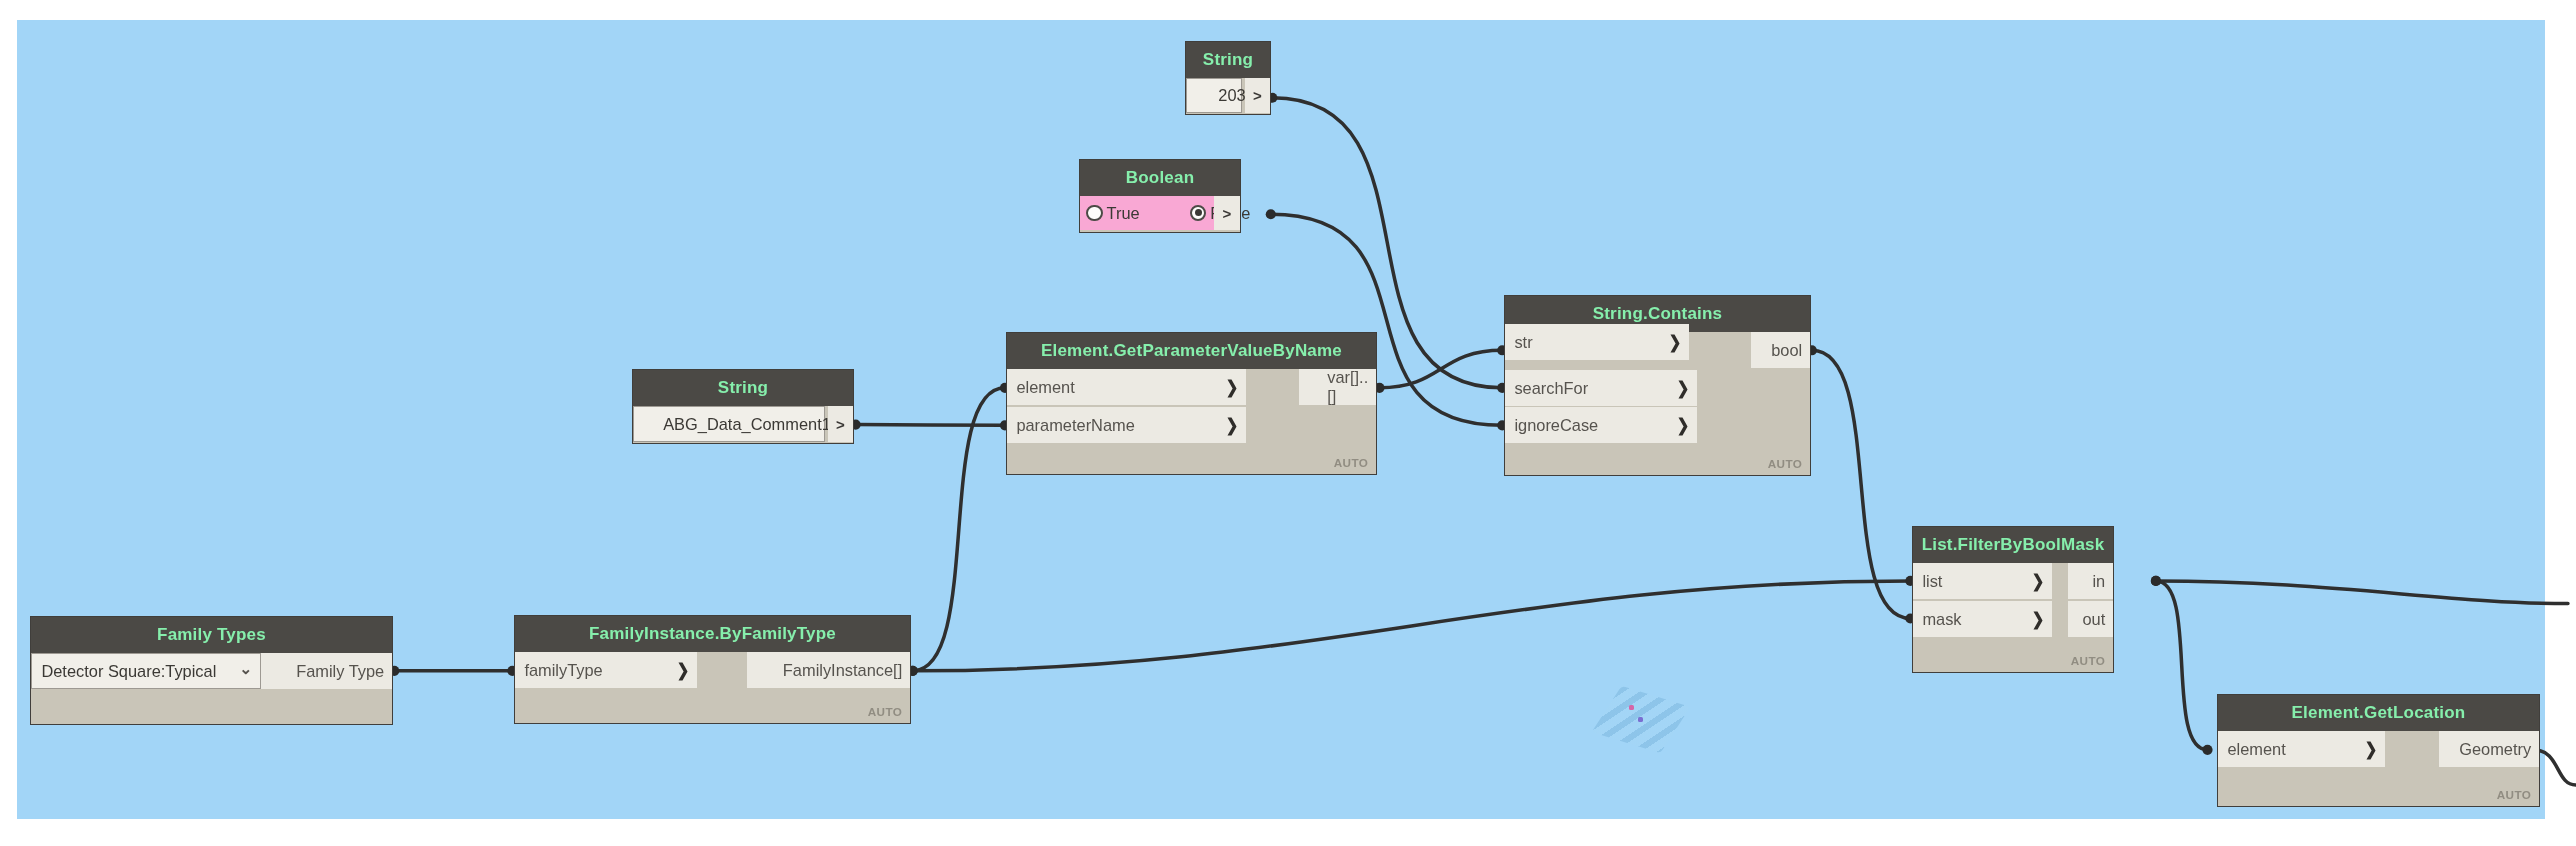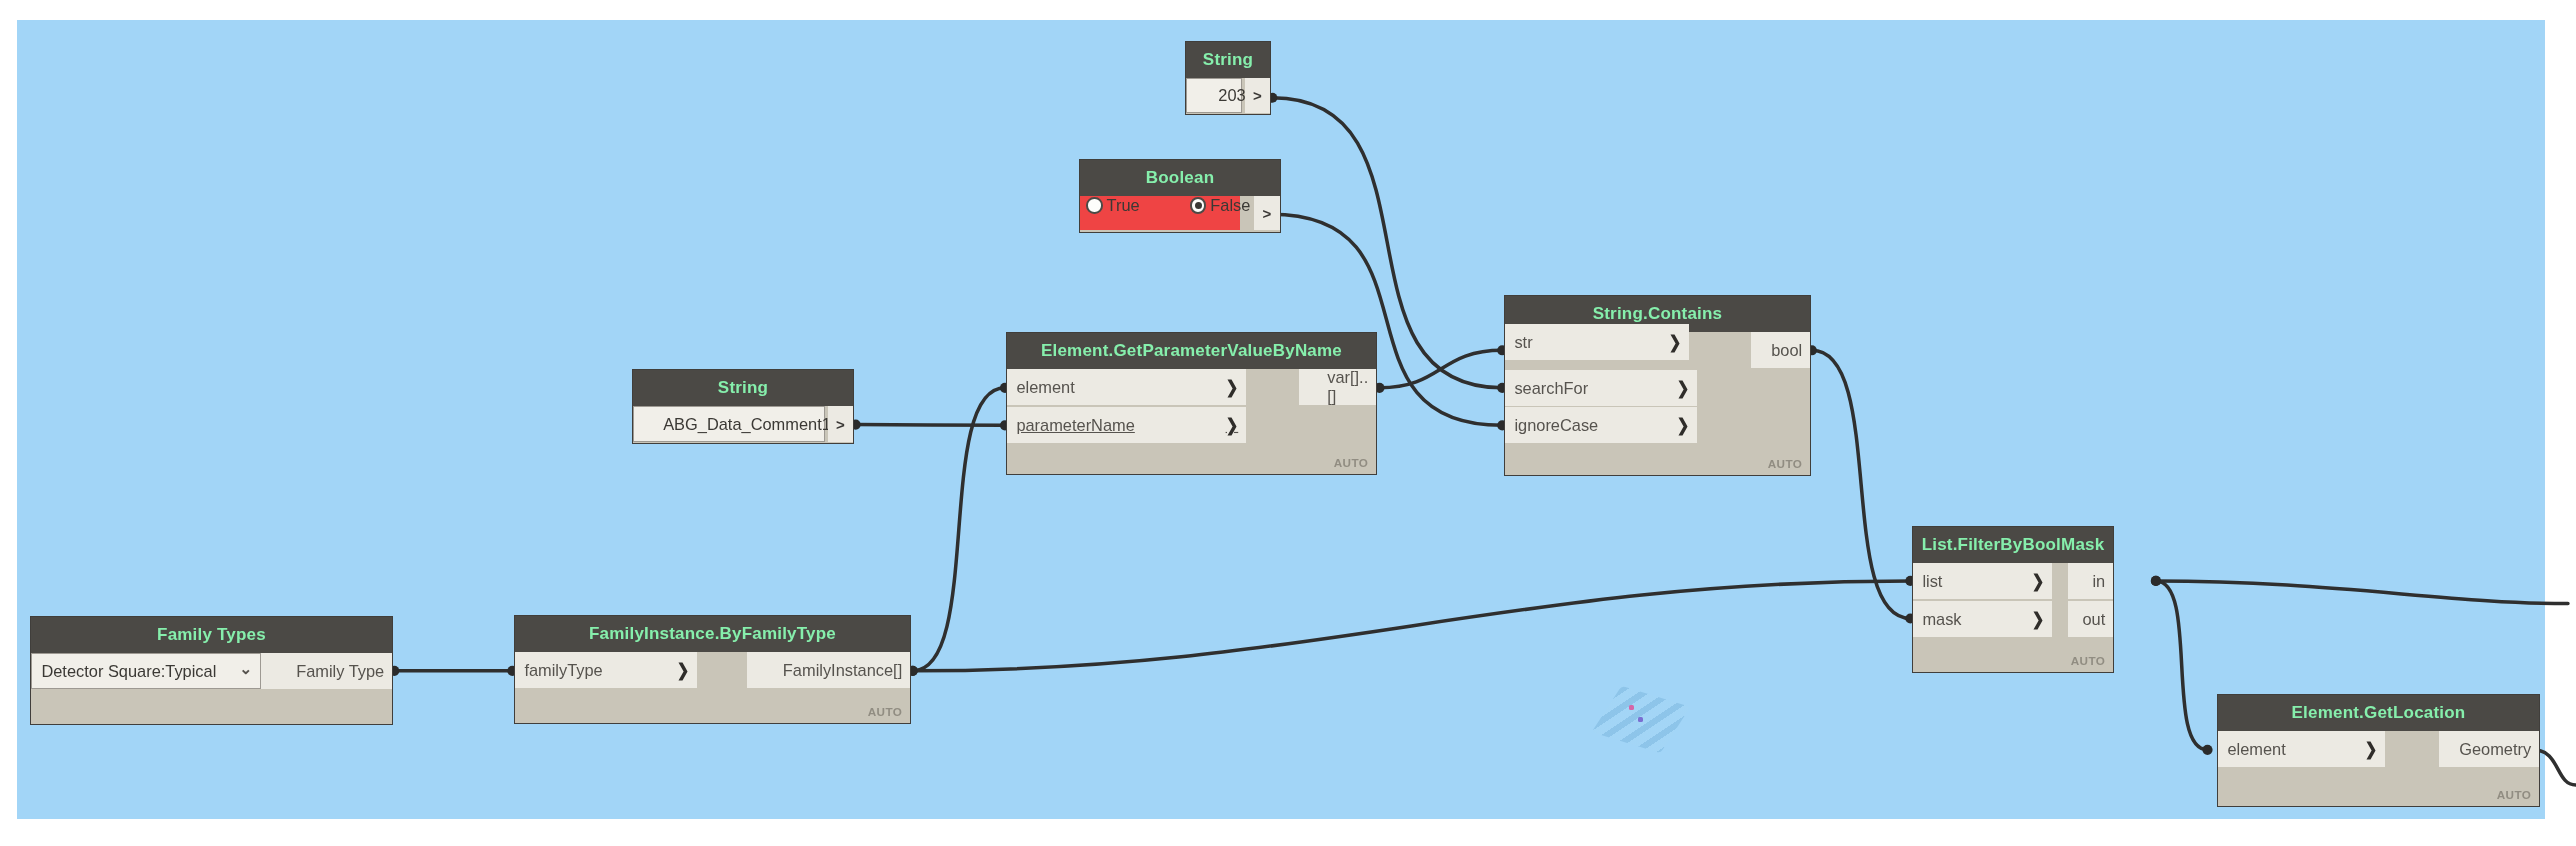--- a/index.html
+++ b/index.html
@@ -16,21 +16,21 @@
         font-size:16.4px;color:#56534e;height:36px;}
   .cell.in{left:0;padding-left:9.4px;justify-content:space-between;padding-right:7.8px;}
   .cell.out{right:0;justify-content:flex-end;padding-right:7.8px;}
   .arrow{color:#2f2d2a;font-weight:700;font-size:15px;transform:scaleY(1.15);}
   .lacing{position:absolute;right:7.8px;bottom:5.5px;font-size:11.7px;font-weight:700;color:#918d82;
           letter-spacing:0.4px;}
   .valuebox{position:absolute;background:#f1efe9;border:1.6px solid #9d9992;box-sizing:border-box;
             display:flex;align-items:center;justify-content:center;font-size:16.4px;color:#3b3935;height:36px;padding-left:36px;}
   .outglyph{position:absolute;background:#eceae3;display:flex;align-items:center;justify-content:center;
             font-size:15px;font-weight:700;color:#3a3835;height:36px;}
-  .radiorow{position:absolute;background:#ef4444;display:flex;align-items:flex-start;height:36px;
+  .radiorow{position:absolute;background:#f9a8d4;display:flex;align-items:center;height:36px;
             font-size:16.4px;color:#3b3935;gap:30px;}
   .radio{width:16.4px;height:16.4px;border:2px solid #4c4a46;border-radius:50%;background:#fdfdfb;
          box-sizing:border-box;display:inline-flex;align-items:center;justify-content:center;flex:none;}
   .radio .dot{width:7px;height:7px;border-radius:50%;background:#3a3835;}
   .ddchev{color:#55524d;font-size:15.6px;font-weight:700;line-height:0;margin-top:-4.7px;}
   #watermark{position:absolute;z-index:1;width:72px;height:53px;
      background:repeating-linear-gradient(118deg,rgba(118,178,218,.55) 0 7px,rgba(166,214,242,.25) 7px 17px);
      transform:rotate(17deg) skewX(-16deg);border-radius:3.9px;opacity:.85;}
   .wm-dot{position:absolute;width:4.7px;height:4.7px;border-radius:1.6px;z-index:2;}
 </style>
@@ -72,21 +72,21 @@
       <circle cx="2757" cy="743" r="6.5" fill="#2b2b2b"></circle>
       <path d="M 3240 959 C 3274 959, 3268 1004, 3294 1004" fill="none" stroke="#2f2f2f" stroke-width="4.5" stroke-linecap="round"></path>
       <circle cx="3240" cy="959" r="6.5" fill="#2b2b2b"></circle>
     </svg>
   <div id="nodes">
       <div class="node" style="left: 1185px; top: 41px; width: 86px; height: 74px;">
         <div class="node-header">String</div>
         <div class="valuebox" style="left: 0px; top: 36px; width: 56px; height: 35px;">203</div>
         <div class="outglyph" style="right: 0px; top: 36px; width: 25px; height: 35px;">&gt;</div>
       </div>
-      <div class="node" style="left: 1079px; top: 159px; width: 202px; height: 74px;">
+      <div class="node" style="left: 1079px; top: 159px; width: 162px; height: 74px;">
         <div class="node-header">Boolean</div>
         <div class="radiorow" style="left: 0px; top: 36px; width: 160px; height: 34px;">
           <span style="display: inline-flex; align-items: center; margin-left: 6.3px;">
             <span class="radio"></span>
             <span style="margin-left: 3.9px;">True</span>
           </span>
           <span style="display: inline-flex; align-items: center; margin-left: 20.3px;">
             <span class="radio">
               <span class="dot"></span>
             </span>
@@ -107,21 +107,21 @@
           <span class="ddchev">⌄</span>
         </div>
         <div class="cell out" style="top: 36px; width: 131px;">Family Type</div>
       </div>
       <div class="node" style="left: 1006px; top: 332px; width: 371px; height: 143px;">
         <div class="node-header">Element.GetParameterValueByName</div>
         <div class="cell in" style="top: 36px; width: 239px;">
           <span>element</span>
           <span class="arrow">❯</span>
         </div>
-        <div class="cell in" style="top: 74px; width: 239px; text-decoration: underline;">
+        <div class="cell in" style="top: 74px; width: 239px;">
           <span>parameterName</span>
           <span class="arrow">❯</span>
         </div>
         <div class="cell out" style="top: 36px; width: 77px; padding-left: 44px;">var[]..[]</div>
         <div class="lacing">AUTO</div>
       </div>
       <div class="node" style="left: 1504px; top: 295px; width: 307px; height: 181px;">
         <div class="node-header">String.Contains</div>
         <div class="cell in" style="top: 28px; width: 184px;">
           <span>str</span>

